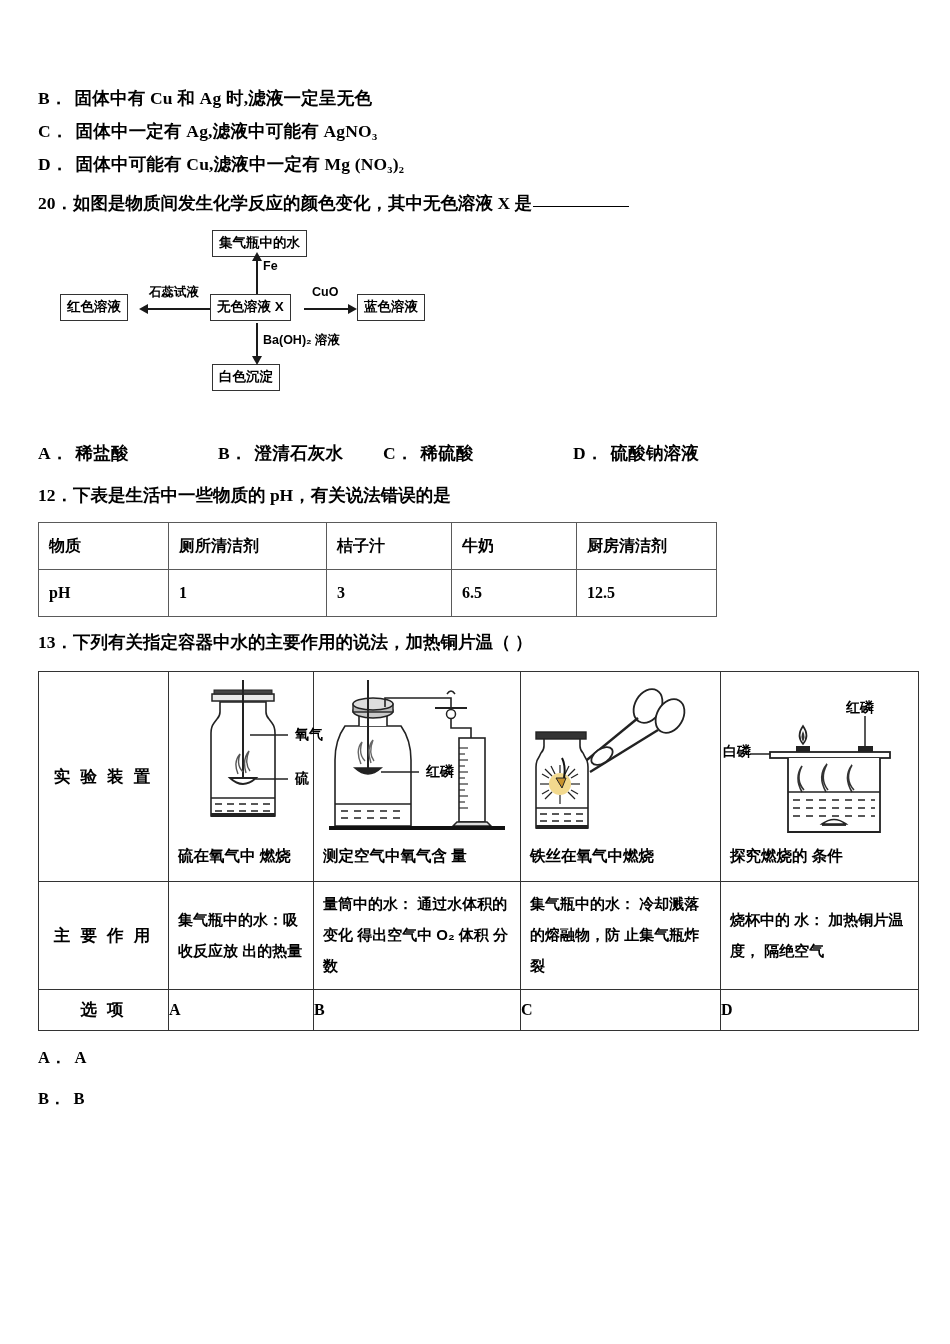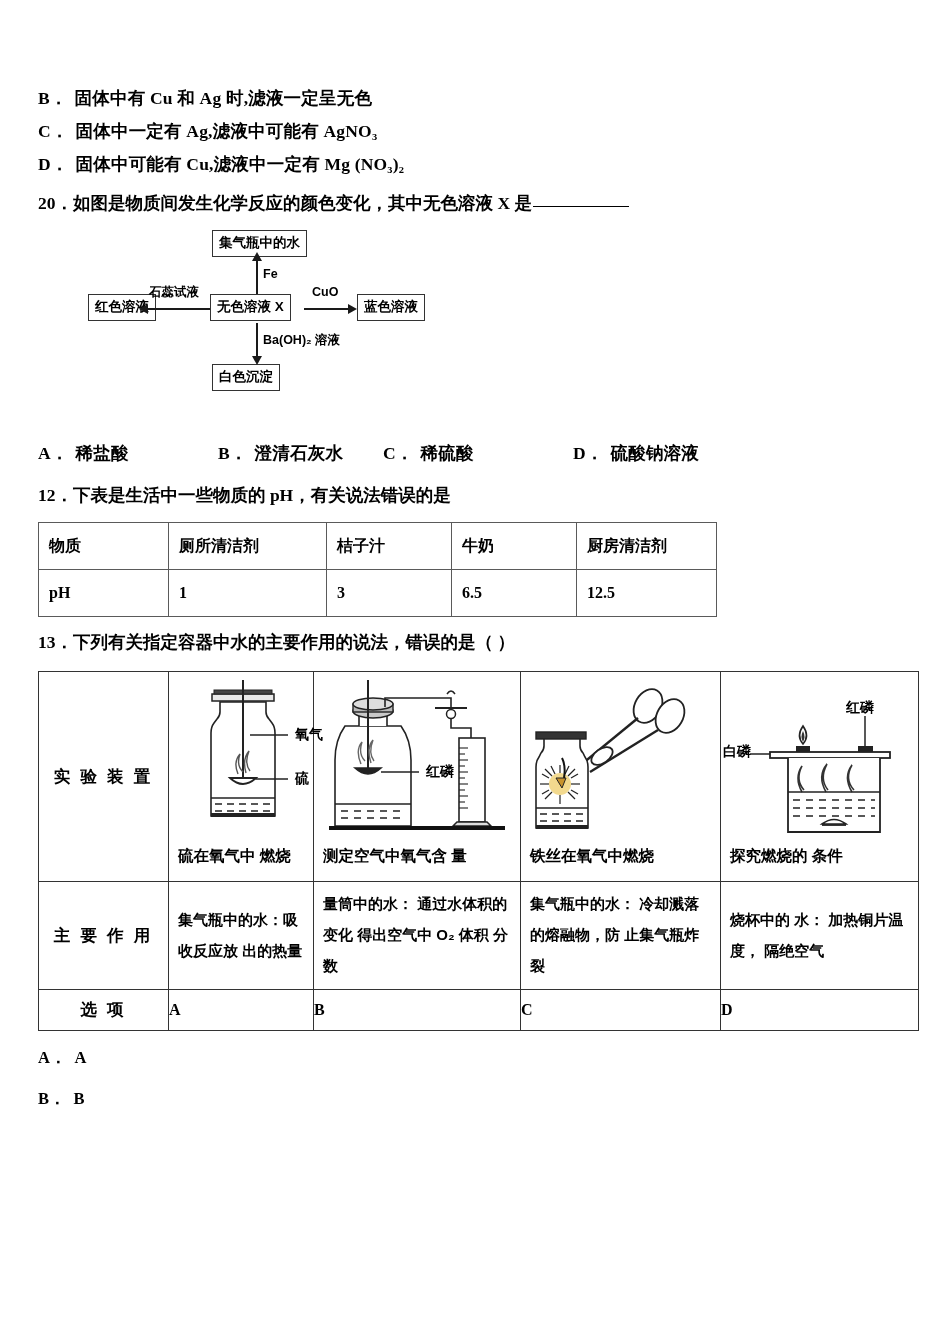--- a/index.html
+++ b/index.html
@@ -177,38 +177,38 @@
     </div>
   </div>
 
   <div class="q-line">
     <span>20．</span><span>如图是物质间发生化学反应的颜色变化，其中无色溶液 X 是</span><span class="blank-underline"></span>
   </div>
 
   <div class="flow-wrap">
 
     <div class="fbox" style="left:152px; top:2px;">集气瓶中的水</div>
-    <div class="fbox" style="left:0px;   top:66px;margin-left:28px;">红色溶液</div>
+    <div class="fbox" style="left:0px;   top:66px;">红色溶液</div>
     <div class="fbox" style="left:150px; top:66px;">无色溶液 X</div>
     <div class="fbox" style="left:297px; top:66px;">蓝色溶液</div>
     <div class="fbox" style="left:152px; top:136px;">白色沉淀</div>
 
     <div class="fline" style="left:196px; top:31px; width:1.6px; height:35px;"></div>
     <div class="arrowhead ah-up" style="left:192px; top:24px;"></div>
 
     <div class="fline" style="left:196px; top:95px; width:1.6px; height:36px;"></div>
     <div class="arrowhead ah-down" style="left:192px; top:128px;"></div>
 
     <div class="fline" style="left:86px; top:80px; width:64px; height:1.6px;"></div>
     <div class="arrowhead ah-left" style="left:79px; top:76px;"></div>
 
     <div class="fline" style="left:244px; top:80px; width:46px; height:1.6px;"></div>
     <div class="arrowhead ah-right" style="left:288px; top:76px;"></div>
 
-    <div class="flabel" style="left:203px; top:40px;">Fe</div>
+    <div class="flabel" style="left:203px; top:32px;">Fe</div>
     <div class="flabel" style="left:89px;  top:58px;">石蕊试液</div>
     <div class="flabel" style="left:252px; top:58px;">CuO</div>
     <div class="flabel" style="left:203px; top:106px;">Ba(OH)₂ 溶液</div>
   </div>
 
   <div class="opt-line" style="margin-top:16px;">
     <span style="display:inline-block; width:180px;"><span class="lbl">A．</span><span>稀盐酸</span></span><span style="display:inline-block; width:165px;"><span class="lbl">B．</span><span>澄清石灰水</span></span><span style="display:inline-block; width:190px;margin-top:28px;"><span class="lbl">C．</span><span>稀硫酸</span></span><span style="display:inline-block;"><span class="lbl">D．</span><span>硫酸钠溶液</span></span>
   </div>
 
   <div class="q-line" style="margin-top:10px;">
@@ -236,21 +236,21 @@
         <td>1</td>
         <td>3</td>
         <td>6.5</td>
         <td>12.5</td>
       </tr>
     </tbody>
   </table>
 
 
   <div class="q-line" style="margin-top:10px;">
-    <span>13．</span><span>下列有关指定容器中水的主要作用的说法，错误的是（      ）</span>
+    <span>13．</span><span>下列有关指定容器中水的主要作用的说法，加热铜片温（      ）</span>
   </div>
 
   <table class="exp-table">
     <colgroup>
       <col style="width:130px">
           <col style="width:145px">
           <col style="width:207px">
           <col style="width:200px">
           <col style="width:198px">
     </colgroup>

